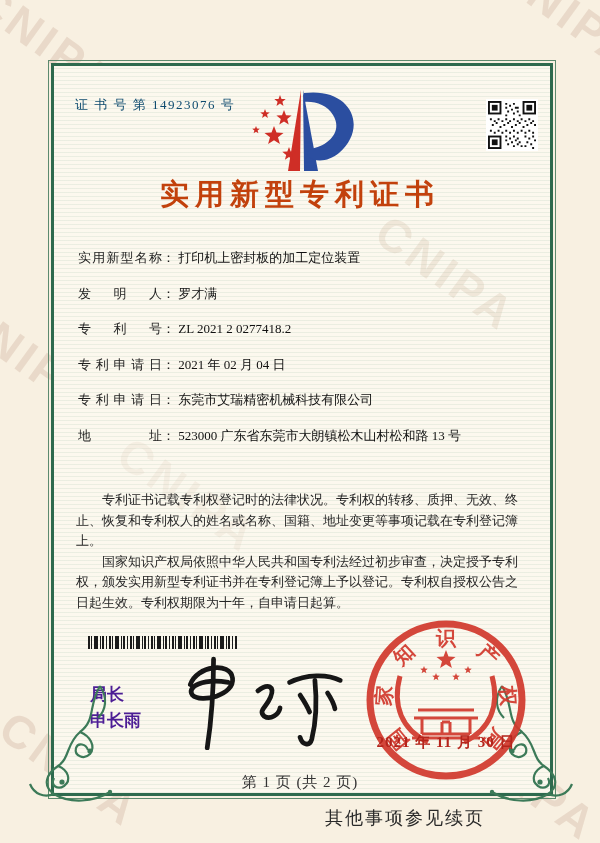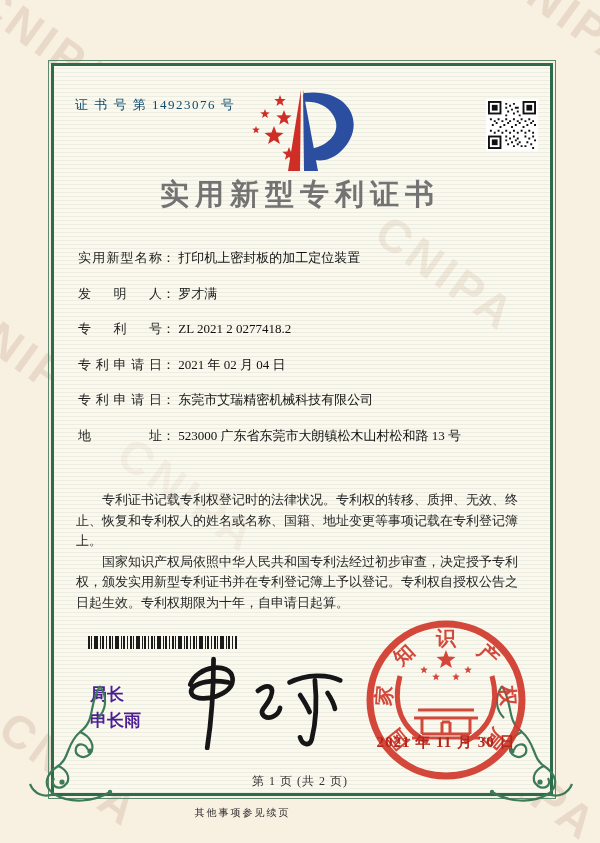--- a/index.html
+++ b/index.html
@@ -29,21 +29,21 @@
       border:1.5px solid #5d8a6e;z-index:2;}
   .frame-inner{position:absolute;left:2px;top:2px;right:2px;bottom:2px;
       border:3px solid var(--border-green);background-color:#fcf8ee;
       background-image:repeating-linear-gradient(0deg,rgba(120,168,138,.13) 0 1px,transparent 1px 4px);}
 
   .abs{position:absolute;z-index:4;}
   .cert-no{left:75px;top:96px;font-size:13px;letter-spacing:1.5px;color:#0c4a6e;}
   .logo{left:243px;top:86px;width:120px;height:90px;}
   .qr{left:486px;top:99px;width:48px;height:48px;background:#fff;padding:2px;}
   .title{left:0;width:600px;top:175px;text-align:center;font-size:29px;font-weight:700;
-      letter-spacing:6px;color:#737373;}
+      letter-spacing:6px;color:#c2410c;}
 
   .fields{left:78px;top:240px;width:460px;}
   .field-row{height:35.5px;line-height:35.5px;font-size:13px;color:#1e1e1e;white-space:nowrap;}
   .f-label{display:inline-block;width:84px;text-align:justify;text-align-last:justify;}
   .f-label.narrow{width:78px;}
   .f-value{color:#111;}
   .grant-no{margin-left:26px;}
 
   .paras{left:76px;top:490px;width:452px;font-size:13px;line-height:20.5px;color:#262626;}
   .paras p{margin:0;text-indent:2em;}
@@ -59,23 +59,23 @@
   .ornament{z-index:5;}
   .orn-left{left:18px;top:684px;width:108px;height:122px;}
   .orn-right{left:476px;top:684px;width:108px;height:122px;transform:scaleX(-1);}
 
   .seal{left:356px;top:610px;width:180px;height:180px;z-index:6;opacity:.93;}
   .seal-char{font:700 20px "Liberation Serif","DejaVu Serif",serif;fill:var(--seal-red);
       text-anchor:middle;dominant-baseline:middle;}
   .seal-date{left:350px;top:733px;width:192px;text-align:center;font-size:15px;font-weight:700;
       color:#b5251c;letter-spacing:1px;z-index:7;}
 
-  .page-no{left:0;width:600px;top:773px;text-align:center;font-size:12px;
+  .page-no{left:0;width:600px;top:773px;text-align:center;font-size:15px;
       letter-spacing:1px;color:#333;z-index:4;}
-  .cont-note{left:0;width:485px;top:806px;text-align:center;font-size:10px;
+  .cont-note{left:0;width:485px;top:806px;text-align:right;font-size:18px;
       letter-spacing:2px;color:#2a2a2a;z-index:4;}
 </style>
 </head>
 <body>
 
 <div class="page">
 
   <span class="wm w1">CNIPA</span>
   <span class="wm w2">CNIPA</span>
   <span class="wm w3">CNIPA</span>

